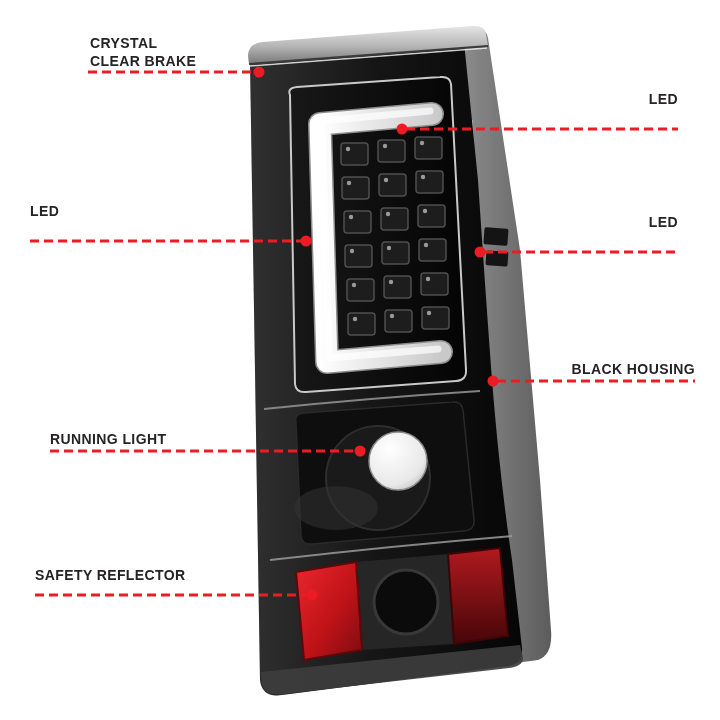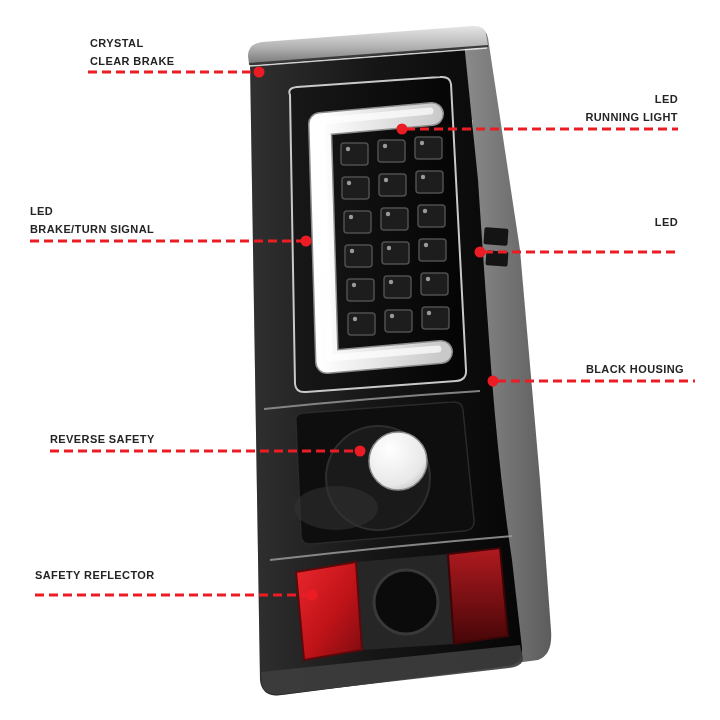--- a/index.html
+++ b/index.html
@@ -2,21 +2,21 @@
 <html><head>
 <meta charset="utf-8">
 <style>
   html,body{margin:0;padding:0;}
   body{
     width:720px;height:720px;position:relative;background:#ffffff;
     font-family:"Liberation Sans", sans-serif;overflow:hidden;
   }
   .stage{position:absolute;left:0;top:0;width:720px;height:720px;}
   .label{
-    position:absolute;font-weight:700;font-size:11px;line-height:18px;
+    position:absolute;font-weight:700;font-size:14px;line-height:18px;
     color:#262324;letter-spacing:.4px;white-space:nowrap;
   }
   .label span{display:block;}
   .label.right{text-align:right;}
 </style>
 </head>
 <body>
 
 <svg class="stage" width="720" height="720" viewBox="0 0 720 720">
   <defs>
@@ -136,35 +136,33 @@
   </g>
 </svg>
 
 <div class="label" style="left:90px; top:34px">
   <span>CRYSTAL</span>
   <span>CLEAR BRAKE</span>
 </div>
 
 <div class="label right" style="right:42px; top:90px">
   <span>LED</span>
-  <span>RUNNING LIGHT</span>
 </div>
 
 <div class="label" style="left:30px; top:202px">
   <span>LED</span>
-  <span>BRAKE/TURN SIGNAL</span>
 </div>
 
 <div class="label right" style="right:42px; top:213px">
   <span>LED</span>
 </div>
 
-<div class="label right" style="right:36px; top:360px">
+<div class="label right" style="right:25px; top:360px">
   <span>BLACK HOUSING</span>
 </div>
 
 <div class="label" style="left:50px; top:430px">
-  <span>REVERSE SAFETY</span>
+  <span>RUNNING LIGHT</span>
 </div>
 
 <div class="label" style="left:35px; top:566px">
   <span>SAFETY REFLECTOR</span>
 </div>
 
 </body></html>

